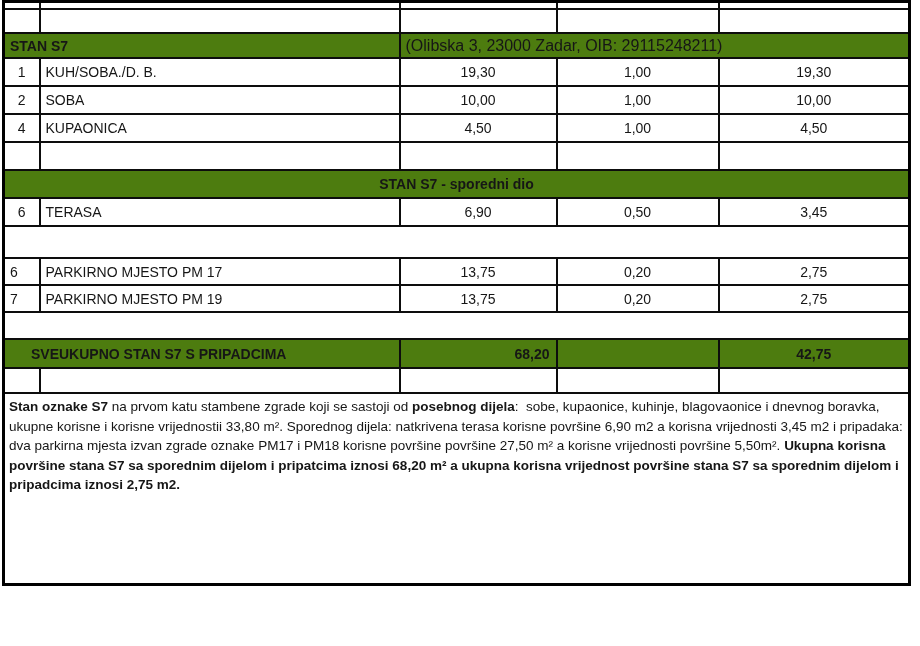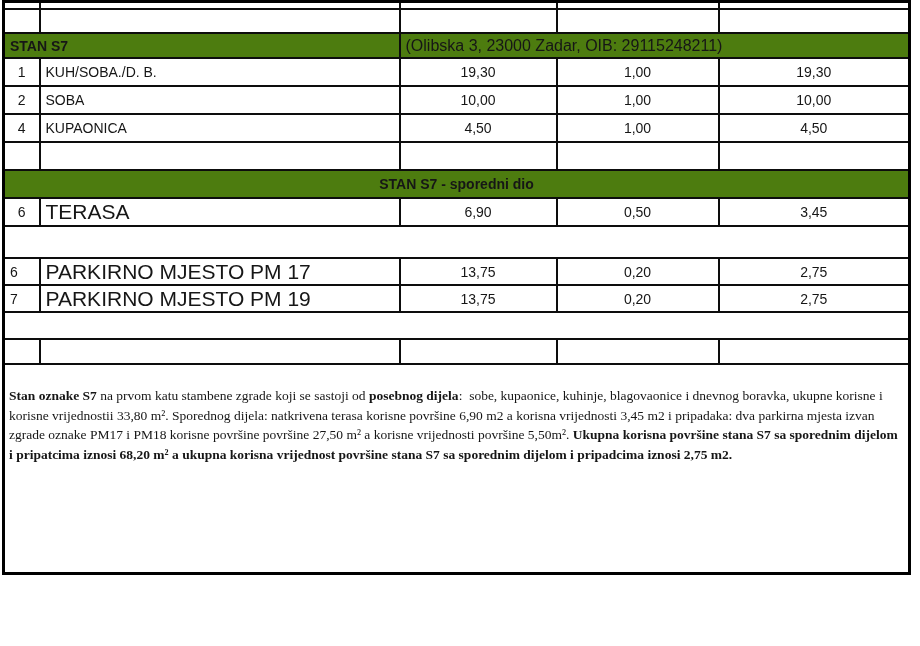--- a/index.html
+++ b/index.html
@@ -24,43 +24,42 @@
   col.c-num{width:36px;}
   col.c-name{width:360px;}
   col.c-area{width:157px;}
   col.c-coef{width:162px;}
   col.c-val{width:auto;}
   
   .gray{background:#4d7c0f;}
   .b{font-weight:bold;}
   .ctr{text-align:center;}
   .rgt{text-align:right;padding-right:6px;}
-  .lg{font-size:21px;}
+  .lg{font-size:14px;}
   .addr{font-size:16px;font-weight:normal;}
   .indent{padding-left:26px;}
   
   .r-sliver td{height:5px;}
   .r-empty td{height:22px;}
   .r-head td{height:23px;}
   .r-data td{height:26px;}
   .r-total td{height:24px;}
   .r-gap td{height:26px;}
   .r-subhead td{height:26px;text-align:center;}
   .r-wide-gap td{height:30px;}
   .r-pripadci td{height:20px;}
   .r-pm td{height:25px;}
   .r-gap2 td{height:25px;}
   .r-grand td{height:27px;}
   .r-empty2 td{height:23px;}
   .r-desc td{
     height:186px;vertical-align:top;
     font-size:13.5px;line-height:19.5px;
-    padding:21px 5px 0 4px;
+    padding:3px 5px 0 4px;
     white-space:pre-wrap;
-    font-family:Liberation Serif, serif;
   }
 </style>
 </head>
 <body>
 
 <table>
   <colgroup>
     <col class="c-num">
       <col class="c-name">
       <col class="c-area">
@@ -150,20 +149,26 @@
     <td class="lg">PARKIRNO MJESTO PM 19</td>
     <td class="ctr">13,75</td>
     <td class="ctr">0,20</td>
     <td class="ctr">2,75</td>
   </tr>
 
   <tr class="r-gap2">
     <td colspan="5"></td>
   </tr>
 
+  <tr class="r-grand">
+    <td colspan="2" class="gray b lg indent">SVEUKUPNO STAN S7 S PRIPADCIMA</td>
+    <td class="gray b lg rgt">68,20</td>
+    <td class="gray"></td>
+    <td class="gray b ctr">42,75</td>
+  </tr>
 
   <tr class="r-empty2">
     <td></td>
     <td></td>
     <td></td>
     <td></td>
     <td></td>
   </tr>
 
   <tr class="r-desc">

